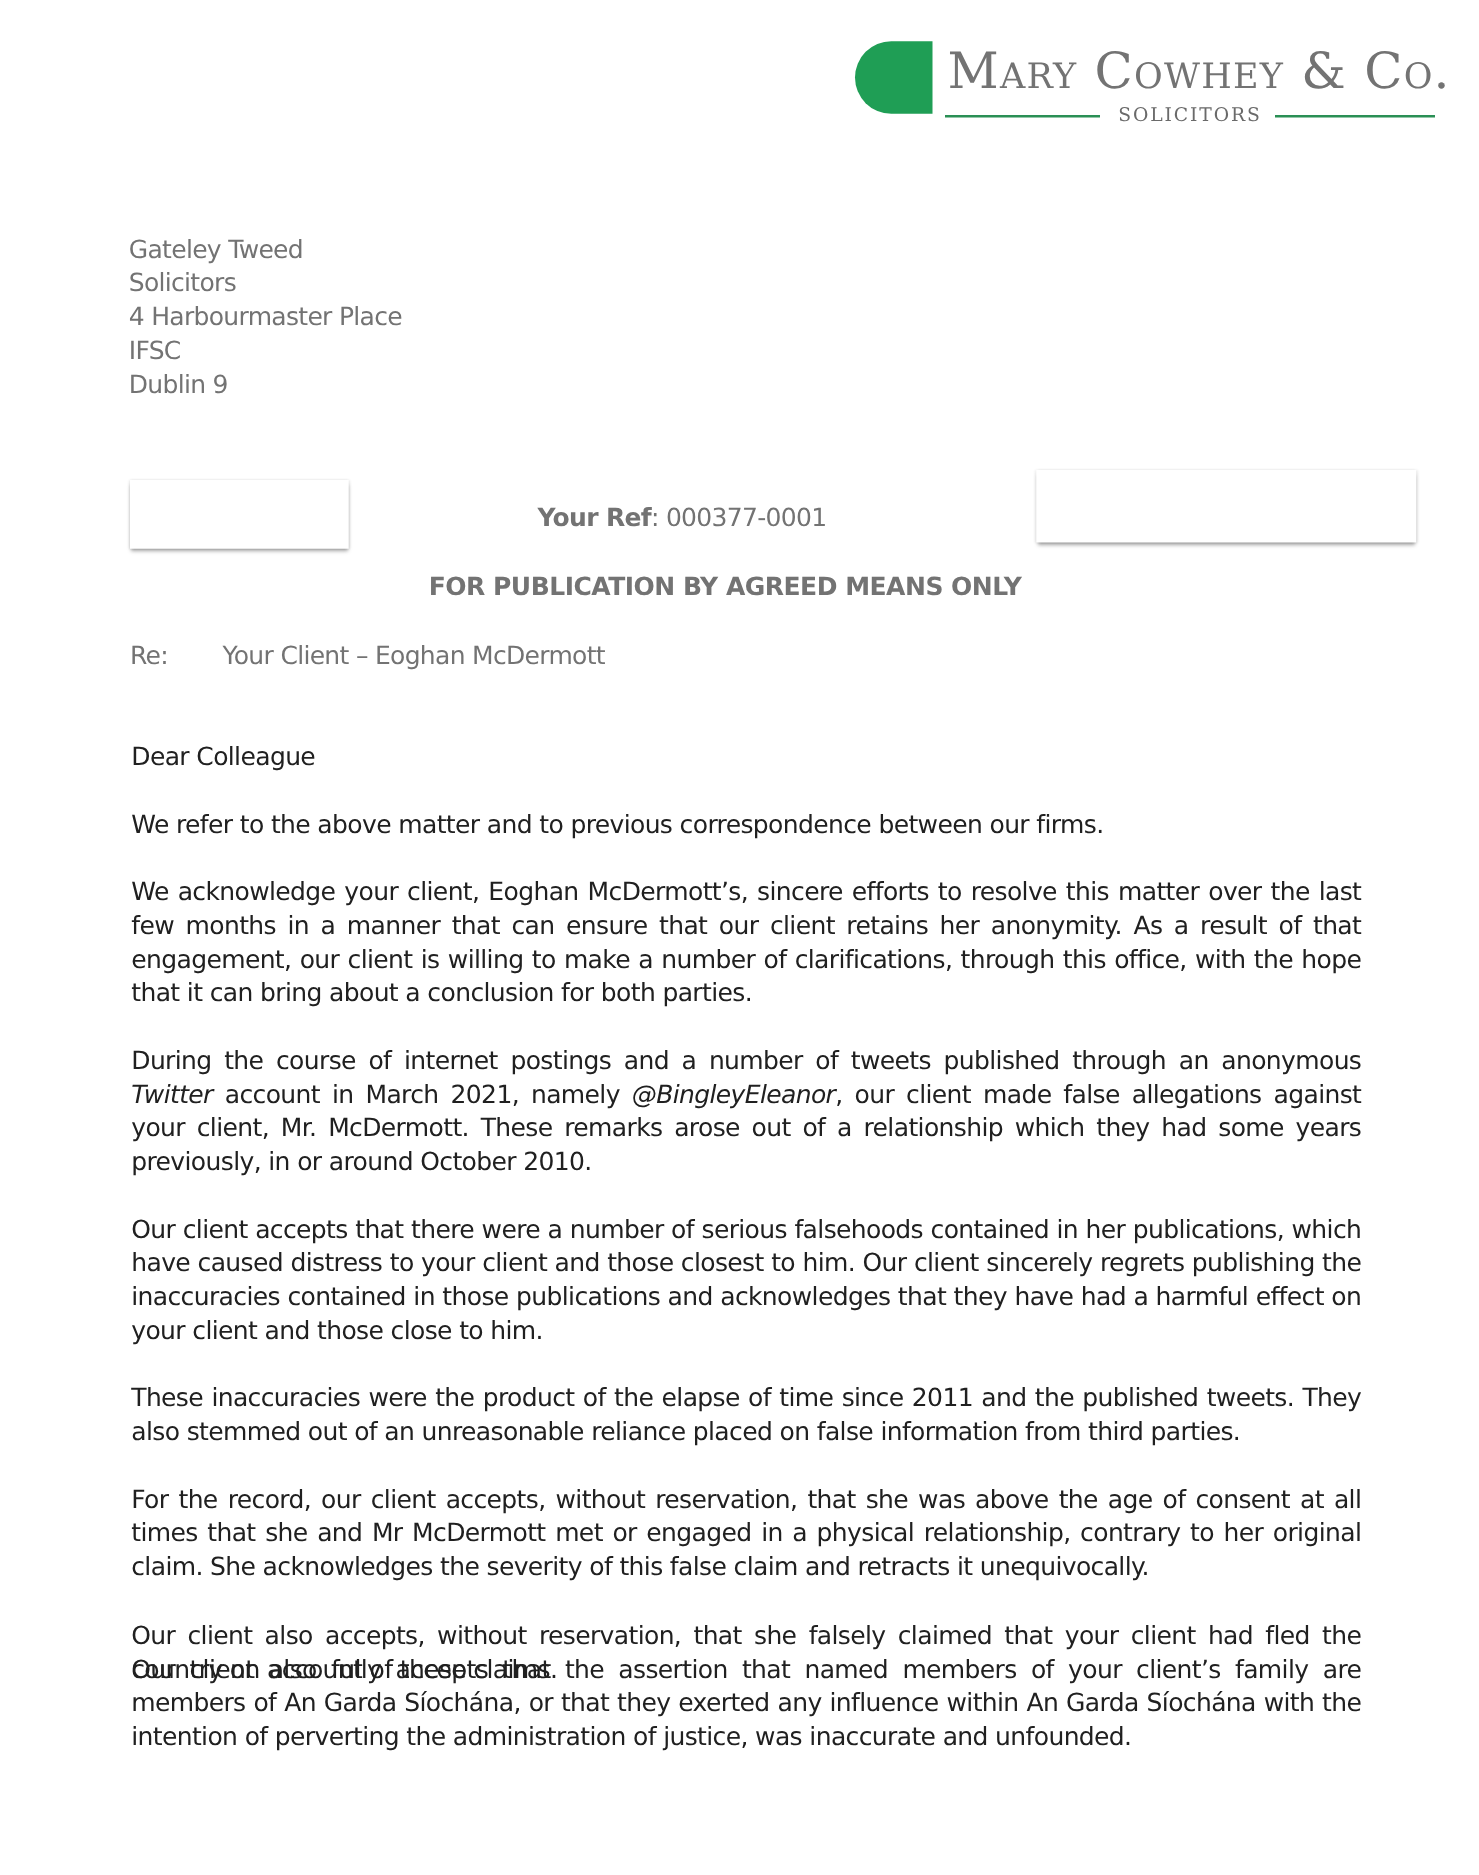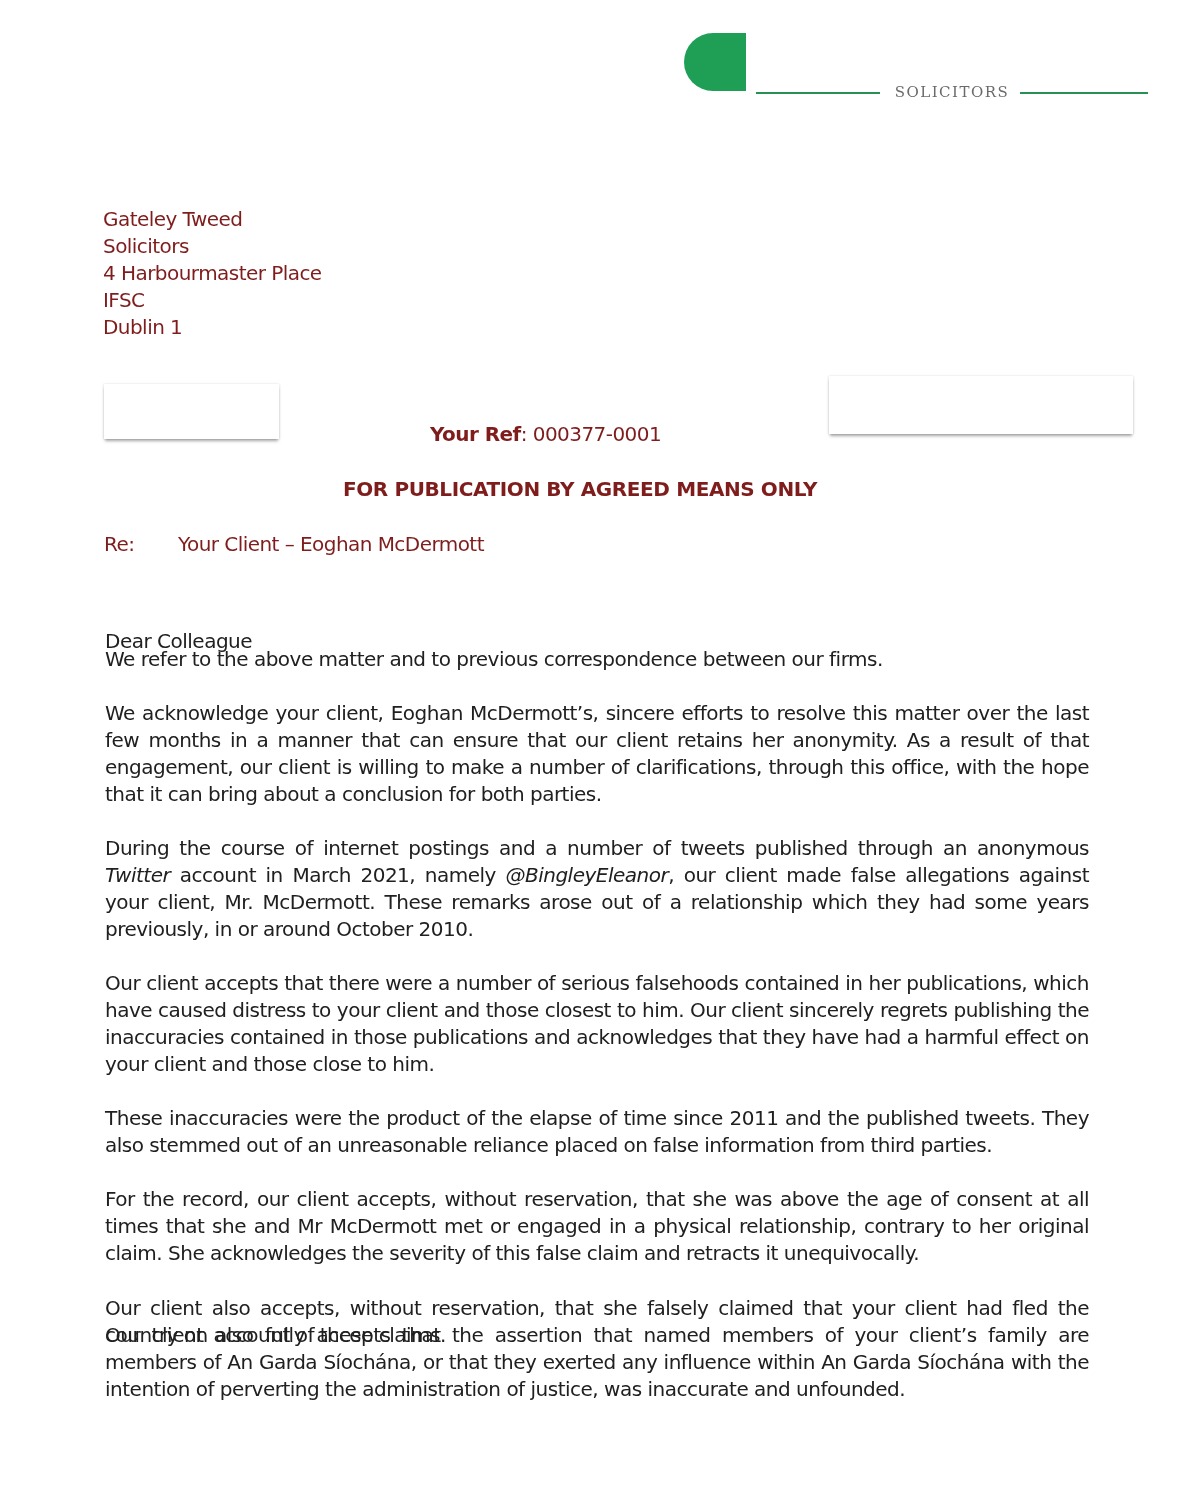--- a/index.html
+++ b/index.html
@@ -20,23 +20,22 @@
     }
     .logo-sub-row { position: absolute; left: 72px; top: 50px; width: 392px; height: 20px; }
     .logo-line { position: absolute; top: 9px; height: 1.5px; background: #2a8f55; }
     .logo-line.l { left: 0; width: 124px; }
     .logo-line.r { right: 0; width: 128px; }
     .logo-sub {
       position: absolute; left: 134px; top: 0; width: 124px; text-align: center;
       font-family: "DejaVu Serif", serif; font-size: 15px; color: #6a6a6a; letter-spacing: 1.5px;
     }
     .text {
-      position: absolute; font-size: 20px; line-height: 27px; color: #7f1d1d;
+      position: absolute; font-size: 20px; line-height: 27px; color: #737373;
       letter-spacing: -0.55px;
-      margin-top: 20px;
     }
     .address { left: 103px; top: 186px; }
     .address div { line-height: 27px; }
     .redact {
       position: absolute; background: #fff;
       box-shadow: 0 3px 3px -1px rgba(0,0,0,0.35), 1px 0 2px rgba(0,0,0,0.08), -1px 0 2px rgba(0,0,0,0.08);
     }
     .redact.left { left: 104px; top: 384px; width: 175px; height: 55px; }
     .redact.right { left: 829px; top: 376px; width: 304px; height: 58px; }
     .ref { left: 430px; top: 401px; text-align: right; }
@@ -48,45 +47,46 @@
       position: absolute; left: 105px; width: 984px; font-size: 20px; line-height: 27px;
       color: #202020; text-align: justify; letter-spacing: -0.5px;
     }
     .para i { }
   </style>
 </head>
 <body>
 
 <div class="logo">
   <div class="logo-mark" style="background: rgb(31, 158, 85);"></div>
+  <div class="logo-name">Mary Cowhey &amp; Co.</div>
   <div class="logo-sub-row">
     <div class="logo-line l"></div>
     <div class="logo-sub">SOLICITORS</div>
     <div class="logo-line r"></div>
   </div>
 </div>
 
 <div class="text address">
   <div>Gateley Tweed</div>
   <div>Solicitors</div>
   <div>4 Harbourmaster Place</div>
   <div>IFSC</div>
-  <div>Dublin 1</div>
+  <div>Dublin 9</div>
 </div>
 
 <div class="redact left"></div>
 <div class="redact right"></div>
 
 <div class="text ref"><b>Your Ref</b><span>: </span><span>000377-0001</span></div>
 
 <div class="text pub">FOR PUBLICATION BY AGREED MEANS ONLY</div>
 
 <div class="text re"><span class="re-label">Re:</span><span>Your Client – Eoghan McDermott</span></div>
 
-<div class="para" style="top:592px;margin-top:36px;">Dear Colleague</div>
+<div class="para" style="top:592px;">Dear Colleague</div>
 
 <div class="para" style="top:646px;">We refer to the above matter and to previous correspondence between our firms.</div>
 
 <div class="para" style="top:700px;">We acknowledge your client, Eoghan McDermott’s, sincere efforts to resolve this matter over the last few months in a manner that can ensure that our client retains her anonymity. As a result of that engagement, our client is willing to make a number of clarifications, through this office, with the hope that it can bring about a conclusion for both parties.</div>
 
 <div class="para" style="top:835px;"><span>During the course of internet postings and a number of tweets published through an anonymous </span><i>Twitter</i><span> account in March 2021, namely </span><i>@BingleyEleanor</i><span>, our client made false allegations against your client, Mr. McDermott. These remarks arose out of a relationship which they had some years previously, in or around October 2010.</span></div>
 
 <div class="para" style="top:970px;">Our client accepts that there were a number of serious falsehoods contained in her publications, which have caused distress to your client and those closest to him. Our client sincerely regrets publishing the inaccuracies contained in those publications and acknowledges that they have had a harmful effect on your client and those close to him.</div>
 
 <div class="para" style="top:1105px;">These inaccuracies were the product of the elapse of time since 2011 and the published tweets. They also stemmed out of an unreasonable reliance placed on false information from third parties.</div>

